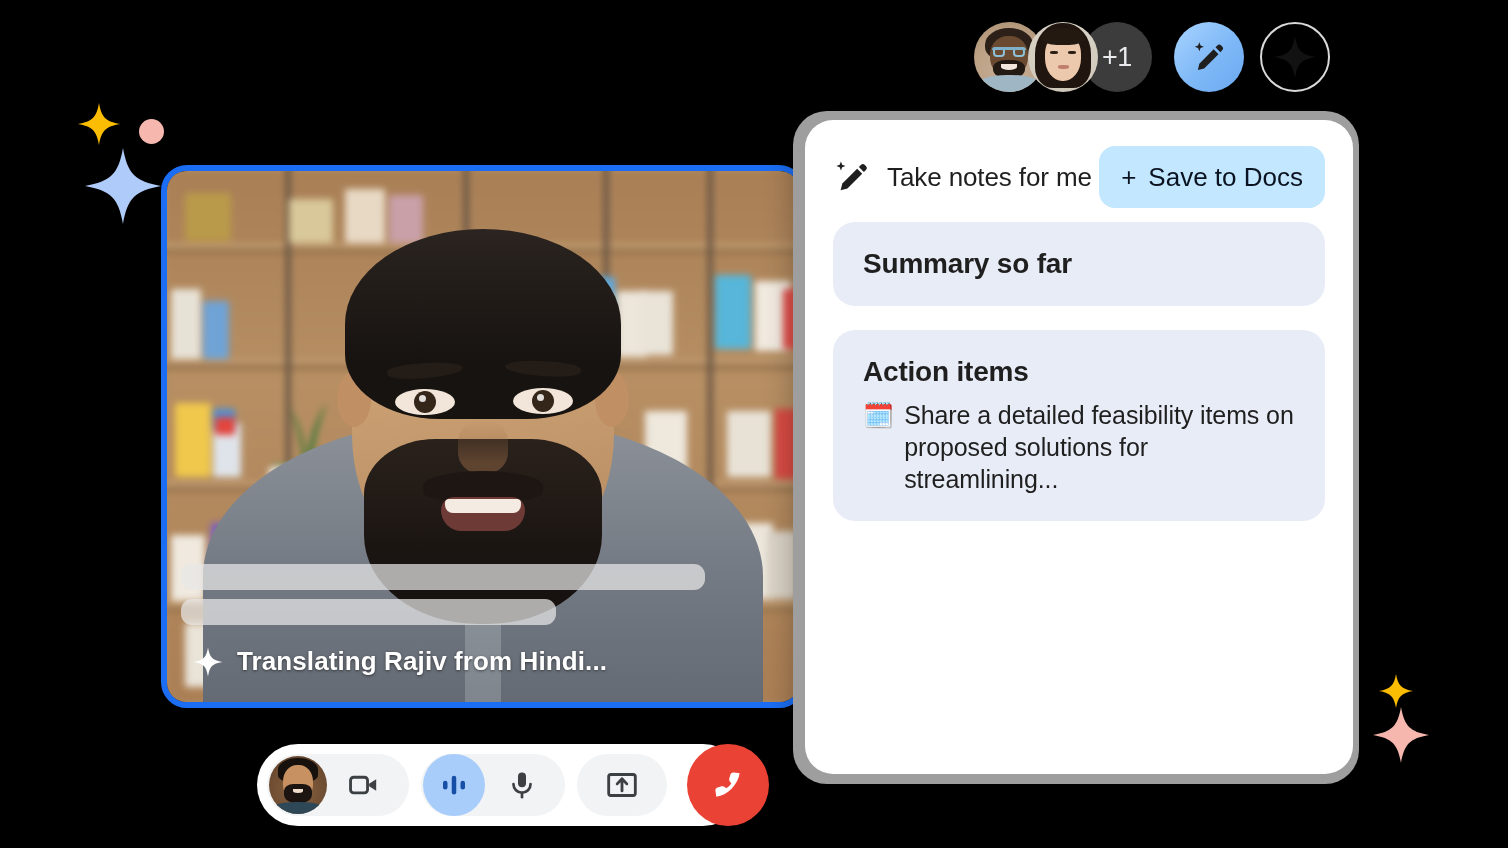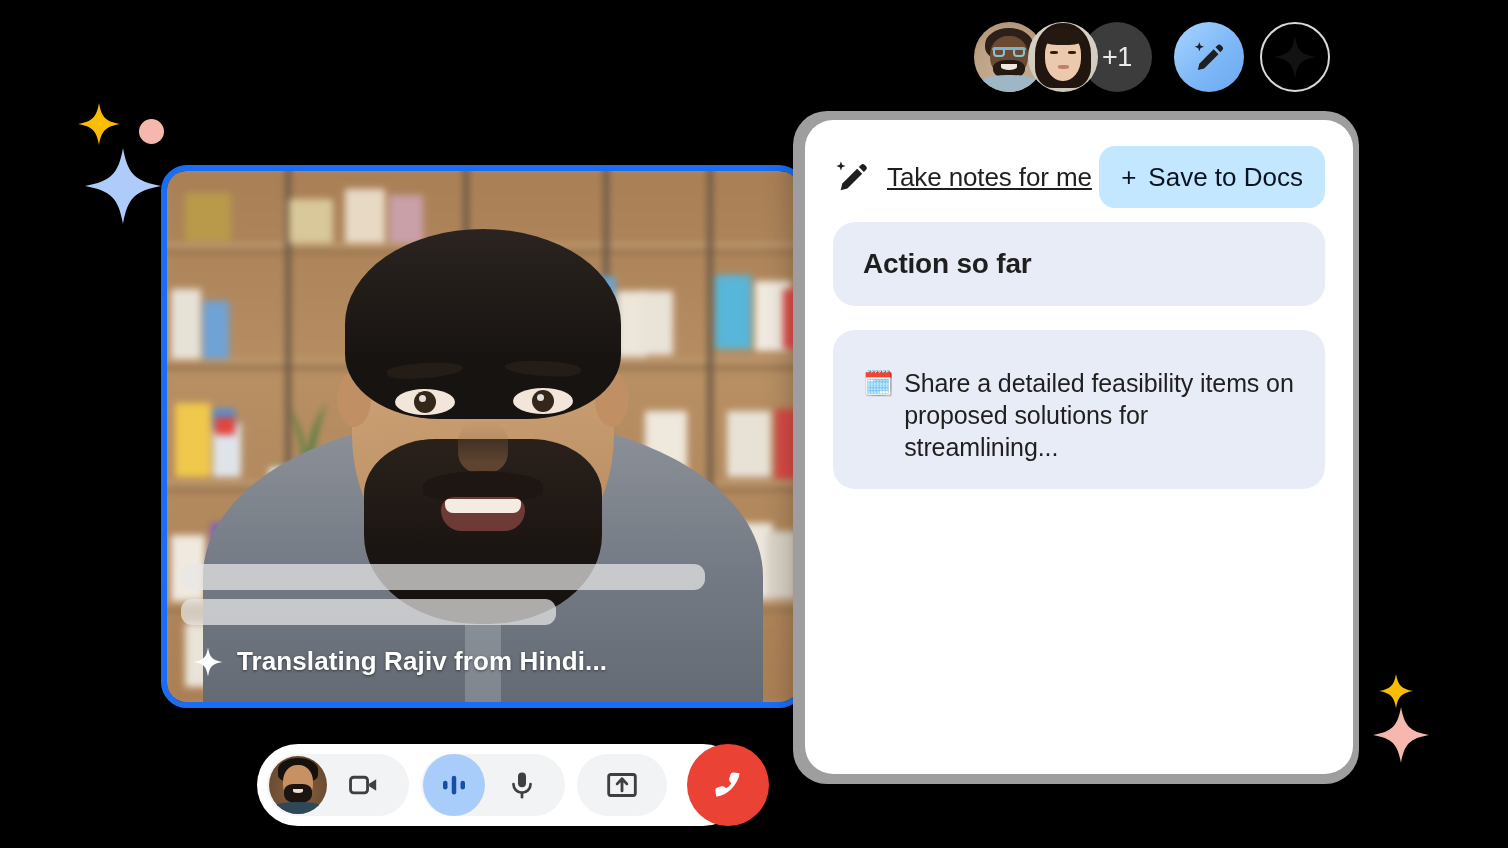--- a/index.html
+++ b/index.html
@@ -178,21 +178,21 @@
   }
   .notes-panel {
     position:absolute; left: 805px; top: 120px;
     width: 548px; height: 654px;
     background:#fff; border-radius: 28px;
     padding: 26px 28px;
   }
   .notes-header {
     display:flex; align-items:center; height: 62px; margin-bottom: 10px;
   }
-  .nh-title { font-size: 26px; color:#1f1f1f; letter-spacing:-.1px; margin-left: 16px; text-decoration: underline; }
+  .nh-title { font-size: 26px; color:#1f1f1f; letter-spacing:-.1px; margin-left: 16px; }
   .save-docs {
     margin-left:auto; background:#c2e7ff; color:#0b1320;
     border:none; border-radius: 16px; height: 62px; padding: 0 22px;
     display:flex; align-items:center; gap: 12px;
     font-size: 26px; font-family: "Liberation Sans", sans-serif; cursor:pointer;
   }
   .card {
     background:#e8ecf6; border-radius: 22px; padding: 26px 30px; margin-top: 14px;
   }
   .card-title { font-size: 28px; font-weight: 700; color:#1f1f1f; letter-spacing:-.2px; }
@@ -431,24 +431,25 @@
         <path d="M15.25 6.75L5.9 16.1 4.8 20.4l4.3-1.1 9.35-9.35z" fill="#1f1f1f"></path>
       </svg>
       <span class="nh-title">Take notes for me</span>
       <button class="save-docs">
         <span>+</span>
         <span>Save to Docs</span>
       </button>
     </div>
 
     <div class="card">
-      <div class="card-title">Action so far</div>
+      <div class="card-title">Summary so far</div>
     </div>
 
     <div class="card" style="margin-top:24px;">
+      <div class="card-title">Action items</div>
       <div class="ai-line">
         <span class="ai-emoji">🗓️</span>
         <span class="card-body" style="margin-top:0;">Share a detailed feasibility items on proposed solutions for streamlining...</span>
       </div>
     </div>
   </div>
 
 </div>
 
 </body></html>

